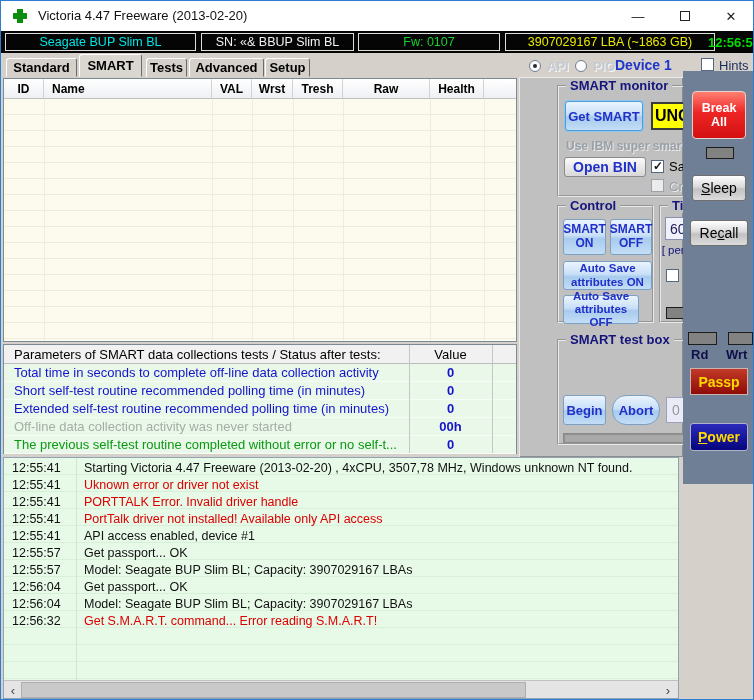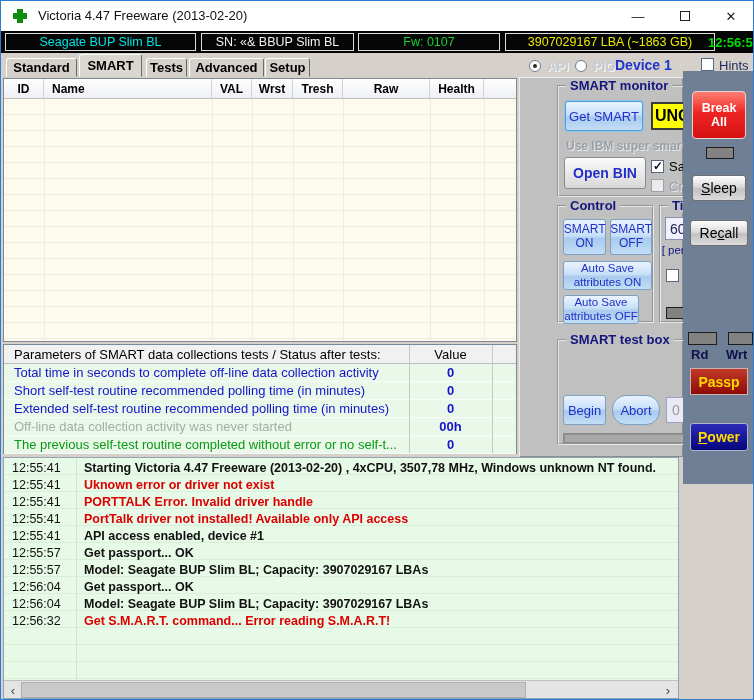--- a/index.html
+++ b/index.html
@@ -80,29 +80,29 @@
   .rpanel { position:absolute; left:518px; top:76px; width:164px; height:380px; background:#c0c0c0;
             box-shadow:inset 1px 1px 0 #ebebeb, inset -1px -1px 0 #8d8d8d; }
   .group { position:absolute; border:2px groove #e9e9e9; border-radius:1px;margin-left:32px; }
   .group-title { position:absolute; top:-9px; left:7px; background:#c0c0c0; padding:0 4px; font-size:13px; font-weight:600; color:#14147c; white-space:nowrap; }
   .g-monitor { left:6px;   top:8px;   width:152px; height:112px; }
   .g-control { left:6px;   top:128px; width:97px;  height:118px; }
   .g-timer   { left:108px; top:128px; width:50px;  height:118px; }
   .g-test    { left:6px;   top:262px; width:152px; height:106px; }
 
   .btn-blue { position:absolute; background:linear-gradient(#eaf4fe,#c9e0f8 45%,#a8cbee 55%,#c3def6);
-              border:1px solid #7ba0c4; border-radius:3px; color:#2130c8; font-weight:normal;
+              border:1px solid #7ba0c4; border-radius:3px; color:#2130c8; font-weight:bold;
               display:flex; align-items:center; justify-content:center; text-align:center; cursor:default; }
   .btn-getsmart { left:6px; top:14px; width:78px; height:30px; font-size:13px; border-color:#4e9cd8; box-shadow:0 0 0 1px #8ec6ec; }
   .uncn { position:absolute; left:92px; top:15px; width:54px; height:28px; background:#ffff00; border:2px solid #3a3a3a;
           display:flex; align-items:center; justify-content:center; font-size:16px; font-weight:bold; color:#000; }
   .lbl-disabled { position:absolute; font-size:12px; font-weight:bold; color:#98a0a8; text-shadow:1px 1px 0 #e9e9e9; white-space:nowrap; }
   .use-ibm-label { left:7px; top:52px; }
   .use-ibm-cb { left:131px; top:51px; }
-  .btn-openbin { position:absolute; left:5px; top:70px; width:82px; height:32px; background:linear-gradient(#fbfbfb,#d8d8d8);
+  .btn-openbin { position:absolute; left:5px; top:70px; width:82px; height:20px; background:linear-gradient(#fbfbfb,#d8d8d8);
                  border:1px solid #8a8a8a; border-radius:3px; color:#2130c8; font-weight:bold; font-size:14px;
                  display:flex; align-items:center; justify-content:center;text-align:right; }
   .save-cb { left:92px; top:73px; }
   .save-label { position:absolute; left:110px; top:72px; font-size:13px; color:#000; white-space:nowrap; }
   .crypt-cb { left:92px; top:92px; }
   .crypt-label { left:110px; top:92px; font-size:13px; font-weight:normal; }
 
   .btn-smart-on  { left:4px;  top:12px; width:43px; height:36px; font-size:12px; line-height:1.15; }
   .btn-smart-off { left:51px; top:12px; width:42px; height:36px; font-size:12px; line-height:1.15; }
   .btn-auto-on   { left:4px;  top:54px; width:89px; height:29px; font-size:11.5px; line-height:1.15; }
@@ -163,21 +163,21 @@
   .spin-value { position:absolute; left:21px; width:35px; top:0; height:29px; background:#fff; border:1px solid #979797;
                 display:flex; align-items:center; justify-content:center; font-size:15px; font-weight:bold; color:#14147c; }
 
   
   .log { position:absolute; left:2px; top:456px; width:676px; height:242px; background:#e7f9e7; border:1px solid #8fa3b3; }
   .log-content { position:absolute; left:0; top:0; right:0; bottom:18px;
     background-image:repeating-linear-gradient(to bottom, transparent 0, transparent 16px, #d8efd8 16px, #d8efd8 17px); }
   .log-divider { position:absolute; left:72px; top:0; bottom:0; width:1px; background:#cfe7cf; }
   .log-row { position:absolute; left:0; width:100%; height:17px; }
   .log-time { position:absolute; left:8px; top:1px; font-size:12.5px; color:#111; }
-  .log-msg  { position:absolute; left:80px; top:1px; font-size:12.5px; white-space:nowrap;font-weight:bold; }
+  .log-msg  { position:absolute; left:80px; top:1px; font-size:12.5px; white-space:nowrap; }
   .log-scroll { position:absolute; left:0; right:0; bottom:0; height:18px; background:#e4e4e4; border-top:1px solid #c0c0c0; }
   .sb-arrow { position:absolute; top:1px; width:16px; height:16px; display:flex; align-items:center; justify-content:center; font-size:13px; color:#444; }
   .sb-left { left:1px; } .sb-right { right:2px; }
   .sb-thumb { position:absolute; left:17px; top:1px; width:505px; height:16px; background:#c9c9c9; border:1px solid #aeaeae; }
 </style>
 </head>
 <body>
 
 <div id="app">
 

